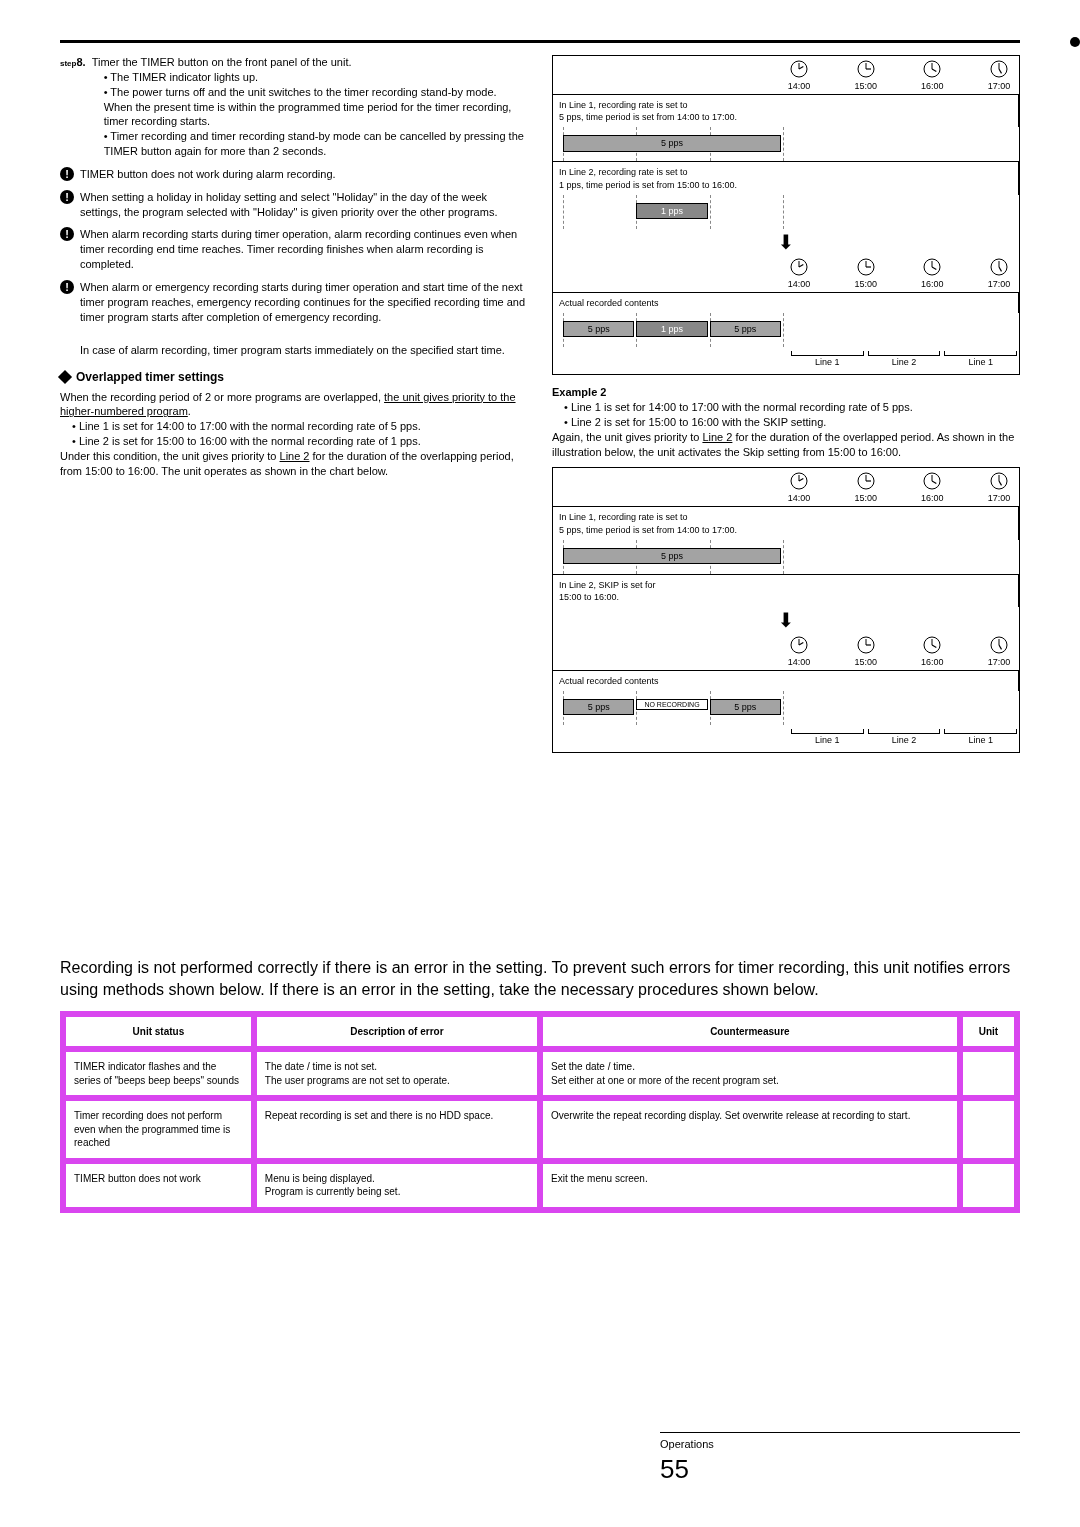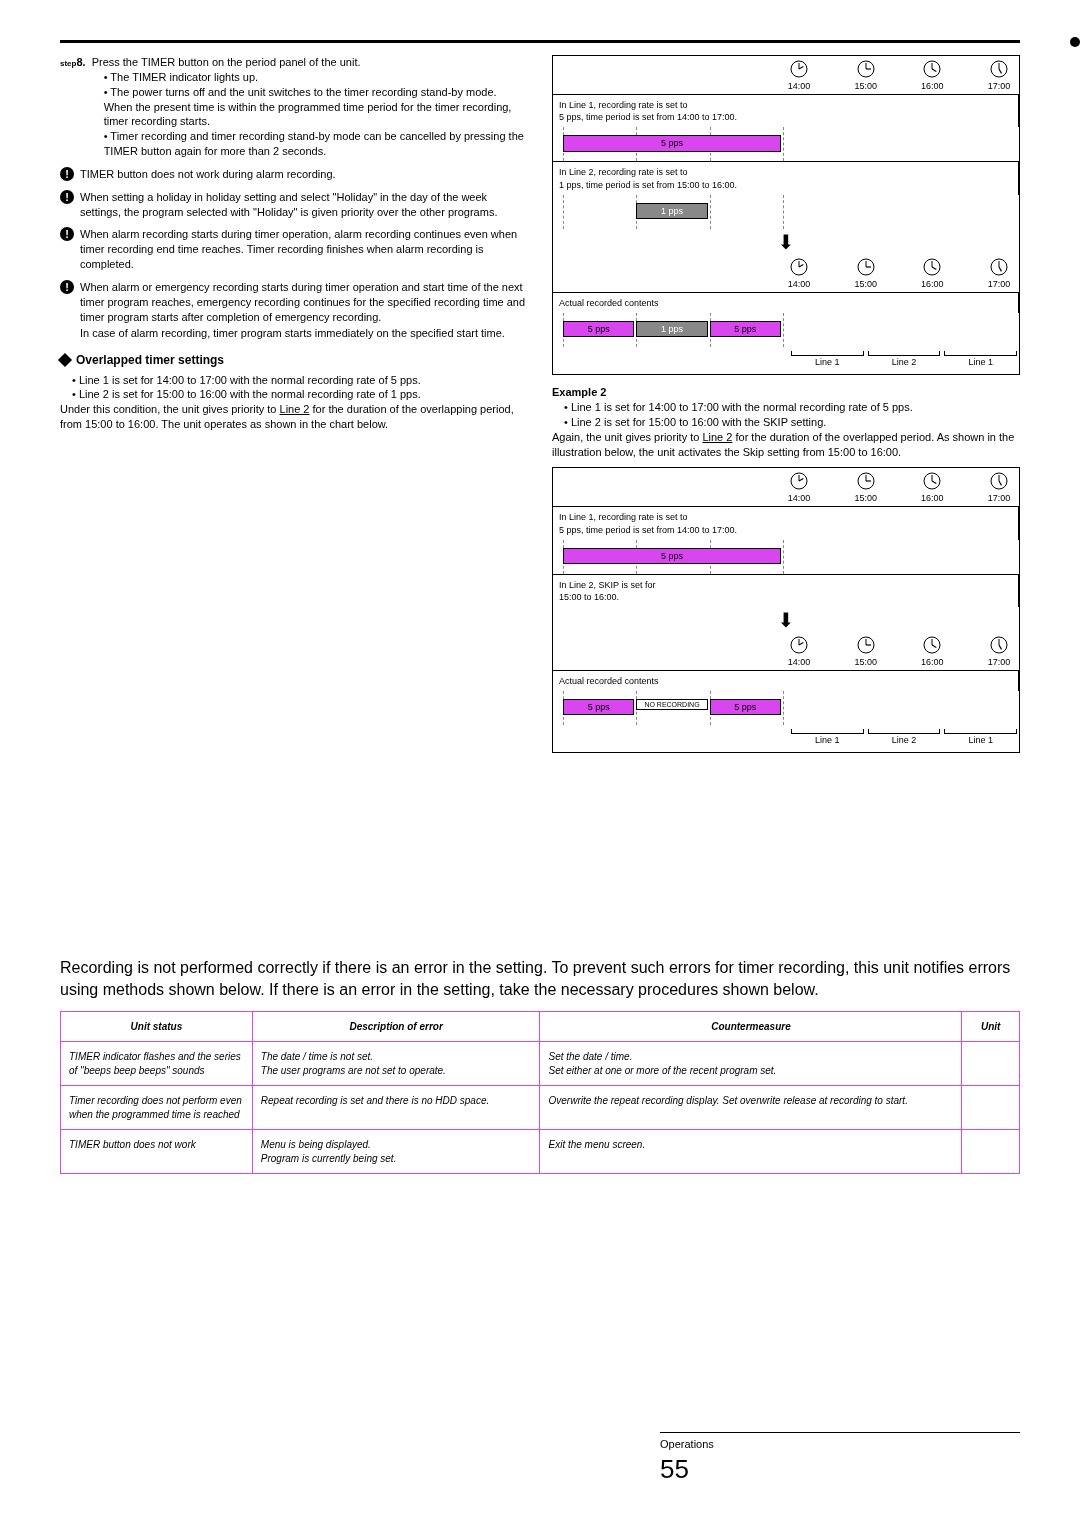--- a/index.html
+++ b/index.html
@@ -27,27 +27,27 @@
   .section-head { display:flex; align-items:center; gap:6px; font-weight:bold; font-size:12px; margin:12px 0 4px 0;}
   .diamond { width:10px; height:10px; background:#000; transform:rotate(45deg);}
   .underline { text-decoration: underline; }
   .bold { font-weight:bold; }
   .chart-box { border:1px solid #000; font-size:9px; margin-bottom:4px;}
   .clock-col { display:flex; flex-direction:column; align-items:center; gap:2px; width:40px;}
   .clock-svg { width:18px; height:18px;}
   .chart-row { display:flex; border-top:1px solid #000; align-items:stretch;flex-direction:column;}
   .chart-row .desc { flex:1; padding:4px 6px; border-right:1px solid #000;}
   .chart-row .bars { width:220px; position:relative; height:34px;}
-  .bar { position:absolute; border:1px solid #000; padding:1px 4px; font-size:9px; background:#d946ef;}
+  .bar { position:absolute; border:1px solid #000; padding:1px 4px; font-size:9px; background:#a3a3a3;}
   .bar.dark { background:#888; color:#fff;}
   .arrow-down { font-size:20px; text-align:center; padding:0 0 2px 0;}
   
   .err-intro { margin: 200px 0 10px 0; font-size:16px;}
   table.err { border-collapse: collapse; width:100%; font-size:10px;}
-  table.err th, table.err td { border:1px solid #d946ef; padding:8px 8px; vertical-align:top; text-align:left;font-style:italic;}
+  table.err th, table.err td { border:6px solid #d946ef; padding:8px 8px; vertical-align:top; text-align:left;}
   table.err th { text-align:center; font-weight:bold;}
   .page-footer { position:absolute; bottom:40px; right:60px; }
   .page-footer .sec { font-size:11px; }
   .page-footer .num { font-size:26px; }
   .footer-rule { height:1px; background:#000; margin-bottom:4px; width:360px; float:right;}
   .ticklines { position:absolute; top:0; bottom:0; border-left:1px dashed #888;}
 </style>
 </head>
 <body>
 
@@ -56,21 +56,21 @@
   </div>
 
 <div class="cols">
 
   <div class="col">
     <div class="step-row">
       <div>
         <span class="step-label">step</span><span class="step-num">8.</span>
       </div>
       <div style="flex:1">
-        <div>Press the TIMER button on the period panel of the unit.</div>
+        <div>Timer the TIMER button on the front panel of the unit.</div>
         <ul class="bullets">
           <li>The TIMER indicator lights up.</li>
           <li>The power turns off and the unit switches to the timer recording stand-by mode. When the present time is within the programmed time period for the timer recording, timer recording starts.</li>
           <li>Timer recording and timer recording stand-by mode can be cancelled by pressing the TIMER button again for more than 2 seconds.</li>
         </ul>
       </div>
     </div>
 
     <div class="note-row">
       <div class="note-icon">!</div>
@@ -81,28 +81,31 @@
       <div>When setting a holiday in holiday setting and select "Holiday" in the day of the week settings, the program selected with "Holiday" is given priority over the other programs.</div>
     </div>
     <div class="note-row">
       <div class="note-icon">!</div>
       <div>When alarm recording starts during timer operation, alarm recording continues even when timer recording end time reaches. Timer recording finishes when alarm recording is completed.</div>
     </div>
     <div class="note-row">
       <div class="note-icon">!</div>
       <div>
         <div>When alarm or emergency recording starts during timer operation and start time of the next timer program reaches, emergency recording continues for the specified recording time and timer program starts after completion of emergency recording.</div>
-        <div style="margin-top:1px">In case of alarm recording, timer program starts immediately on the specified start time.</div>
+        <div style="margin-top:18px">In case of alarm recording, timer program starts immediately on the specified start time.</div>
       </div>
     </div>
 
     <div class="section-head">
       <div class="diamond"></div>
       <span>Overlapped timer settings</span>
     </div>
+    <p>
+      <span>When the recording period of 2 or more programs are overlapped, </span><span class="underline">the unit gives priority to the higher-numbered program</span><span>.</span>
+    </p>
     <ul class="bullets">
       <li>Line 1 is set for 14:00 to 17:00 with the normal recording rate of 5 pps.</li>
       <li>Line 2 is set for 15:00 to 16:00 with the normal recording rate of 1 pps.</li>
     </ul>
     <p>
       <span>Under this condition, the unit gives priority to </span><span class="underline">Line 2</span><span> for the duration of the overlapping period, from 15:00 to 16:00. The unit operates as shown in the chart below.</span>
     </p>
   </div>
 
   <div class="col">

